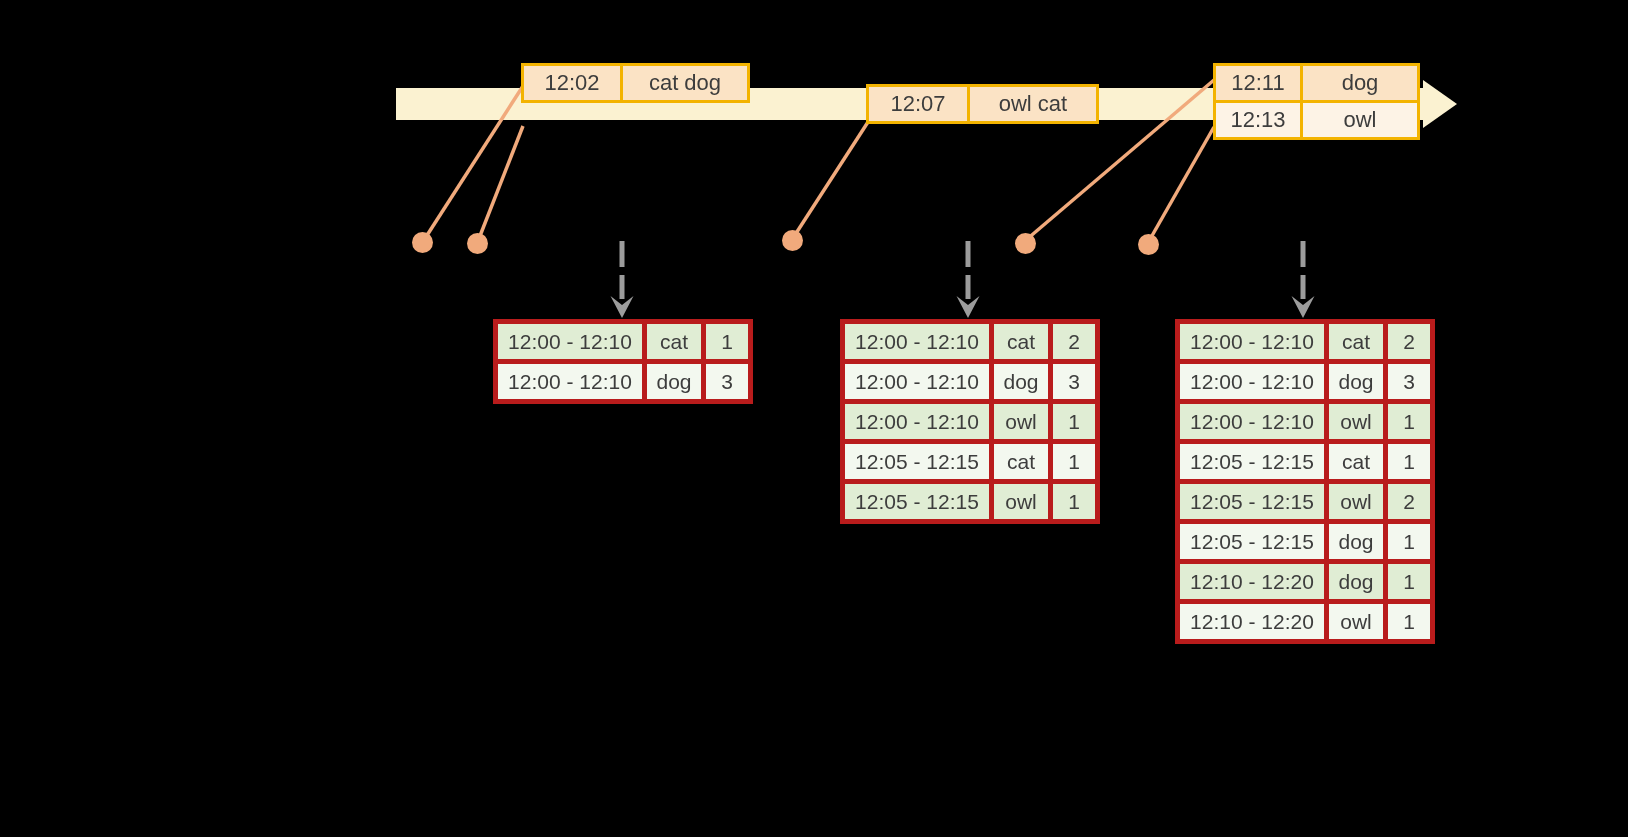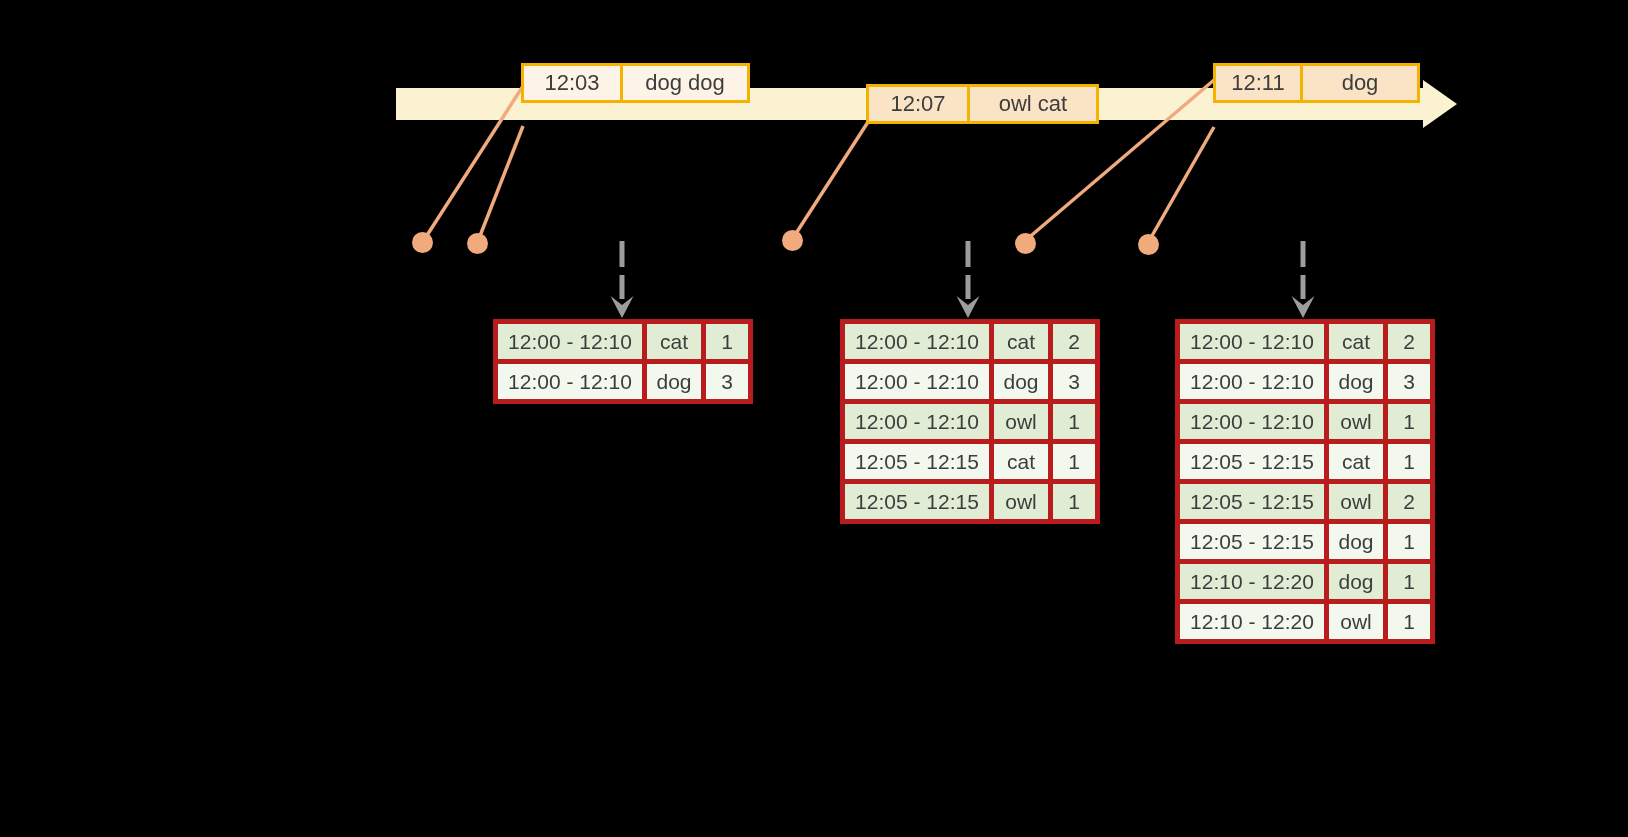--- a/index.html
+++ b/index.html
@@ -65,41 +65,45 @@
   </svg>
 
   <div class="dot" style="left:412px; top:232px;"></div>
   <div class="dot" style="left:467px; top:233px;"></div>
   <div class="dot" style="left:782px; top:230px;"></div>
   <div class="dot" style="left:1015px; top:233px;"></div>
   <div class="dot" style="left:1138px; top:234px;"></div>
 
   <table class="etable et-a" style="left:521px; top:63px;">
     <tbody>
-    <tr class="e-light">
-      <td class="c-time">12:03</td>
-      <td class="c-words">dog dog</td>
+        <tr class="e-dark">
+      <td class="c-time">12:02</td>
+      <td class="c-words">cat dog</td>
     </tr>
   </tbody>
     </table>
 
   <table class="etable et-b" style="left:866px; top:84px;">
     <tbody>
         <tr class="e-dark">
       <td class="c-time">12:07</td>
       <td class="c-words">owl cat</td>
     </tr>
   </tbody>
     </table>
 
   <table class="etable et-c" style="left:1213px; top:63px;">
     <tbody>
         <tr class="e-dark">
       <td class="c-time">12:11</td>
       <td class="c-words">dog</td>
+    </tr>
+    <tr class="e-light">
+      <td class="c-time">12:13</td>
+      <td class="c-words">owl</td>
     </tr>
   </tbody>
     </table>
 
   <table class="gtable" style="left:493px; top:319px;">
     <tbody>
         <tr class="r-odd">
       <td class="g-window">12:00 - 12:10</td>
       <td class="g-word">cat</td>
       <td class="g-count">1</td>

